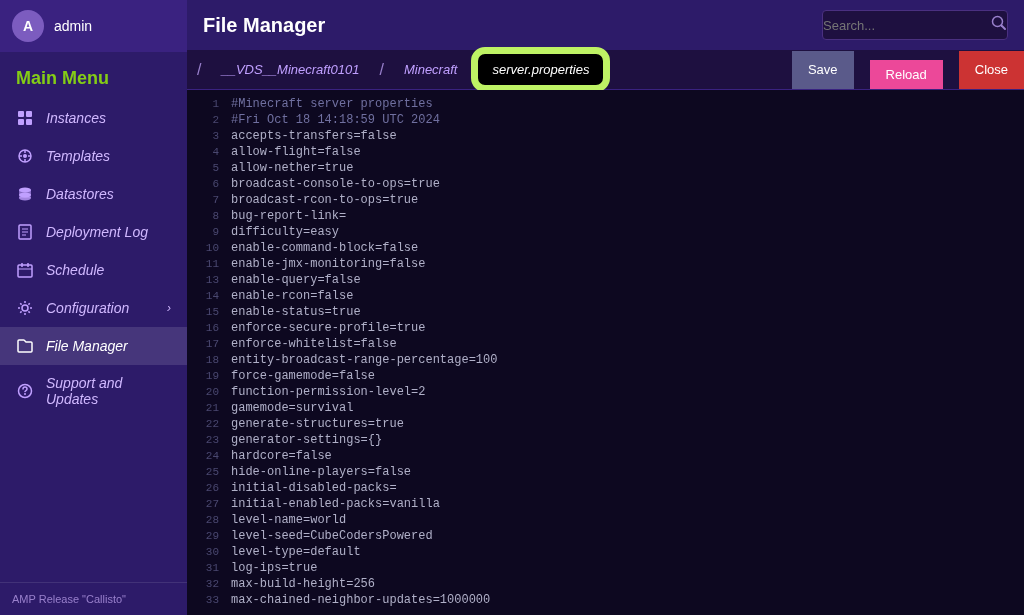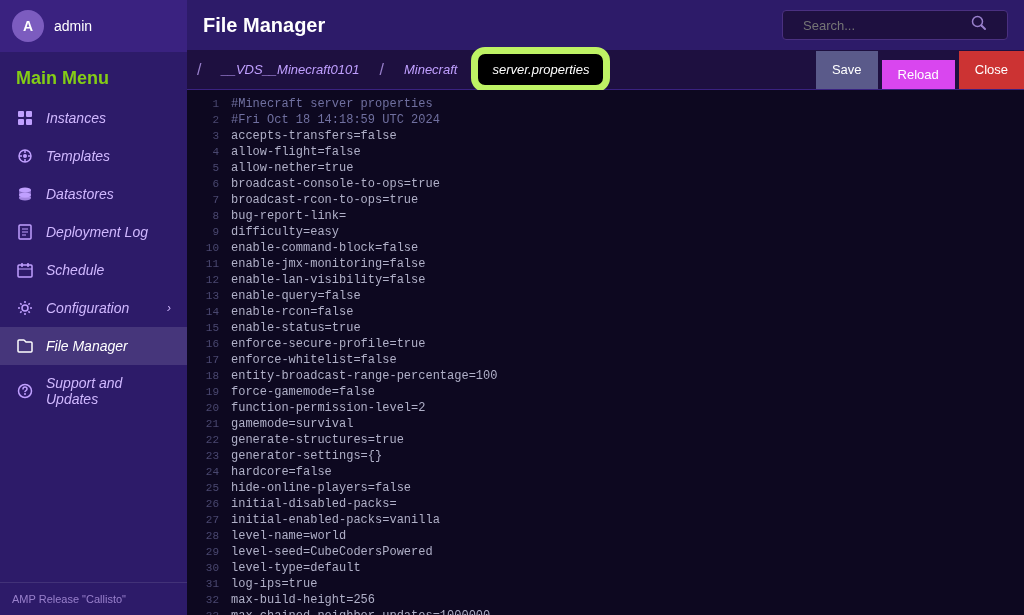--- a/index.html
+++ b/index.html
@@ -123,21 +123,21 @@
       margin-right: 20px;
     }
 
     #search-bar {
       margin-left: auto;
       display: flex;
       align-items: center;
       background: #1e1040;
       border: 1px solid #4a3080;
       border-radius: 4px;
-      padding: 4px 20px;
+      padding: 4px 0;
       gap: 8px;
     }
 
     #search-input {
       background: transparent;
       border: none;
       outline: none;
       color: #9980cc;
       font-size: 13px;
       width: 160px;
@@ -180,34 +180,34 @@
     .tab-item.active {
       background: #000000;
       color: white;
       border: 7px solid #bef264;
       border-radius: 14px;
     }
 
     #action-buttons {
       margin-left: auto;
       display: flex;
-      gap: 4px;
+      gap: 16px;
     }
 
     .action-btn {
       padding: 7px 16px;
       font-size: 13px;
       font-weight: 500;
       cursor: pointer;
       border: none;
       color: white;
     }
 
     #btn-save { background: #5a5a8a; }
-    #btn-reload { background: #d946ef; margin-top: 9px; }
+    #btn-reload { background: #ec4899; margin-top: 9px; }
     #btn-close { background: #cc3333; }
 
     
     #code-editor {
       flex: 1;
       overflow-y: auto;
       background: #0d0820;
       padding: 6px 0;
       font-family: 'Courier New', monospace;
       font-size: 12px;
@@ -437,24 +437,20 @@
       </div>
       <div class="code-line">
         <span class="line-num">10</span>
         <span class="line-content">enable-command-block=false</span>
       </div>
       <div class="code-line">
         <span class="line-num">11</span>
         <span class="line-content">enable-jmx-monitoring=false</span>
       </div>
       <div class="code-line">
-        <span class="line-num">12</span>
-        <span class="line-content">enable-lan-visibility=false</span>
-      </div>
-      <div class="code-line">
         <span class="line-num">13</span>
         <span class="line-content">enable-query=false</span>
       </div>
       <div class="code-line">
         <span class="line-num">14</span>
         <span class="line-content">enable-rcon=false</span>
       </div>
       <div class="code-line">
         <span class="line-num">15</span>
         <span class="line-content">enable-status=true</span>

